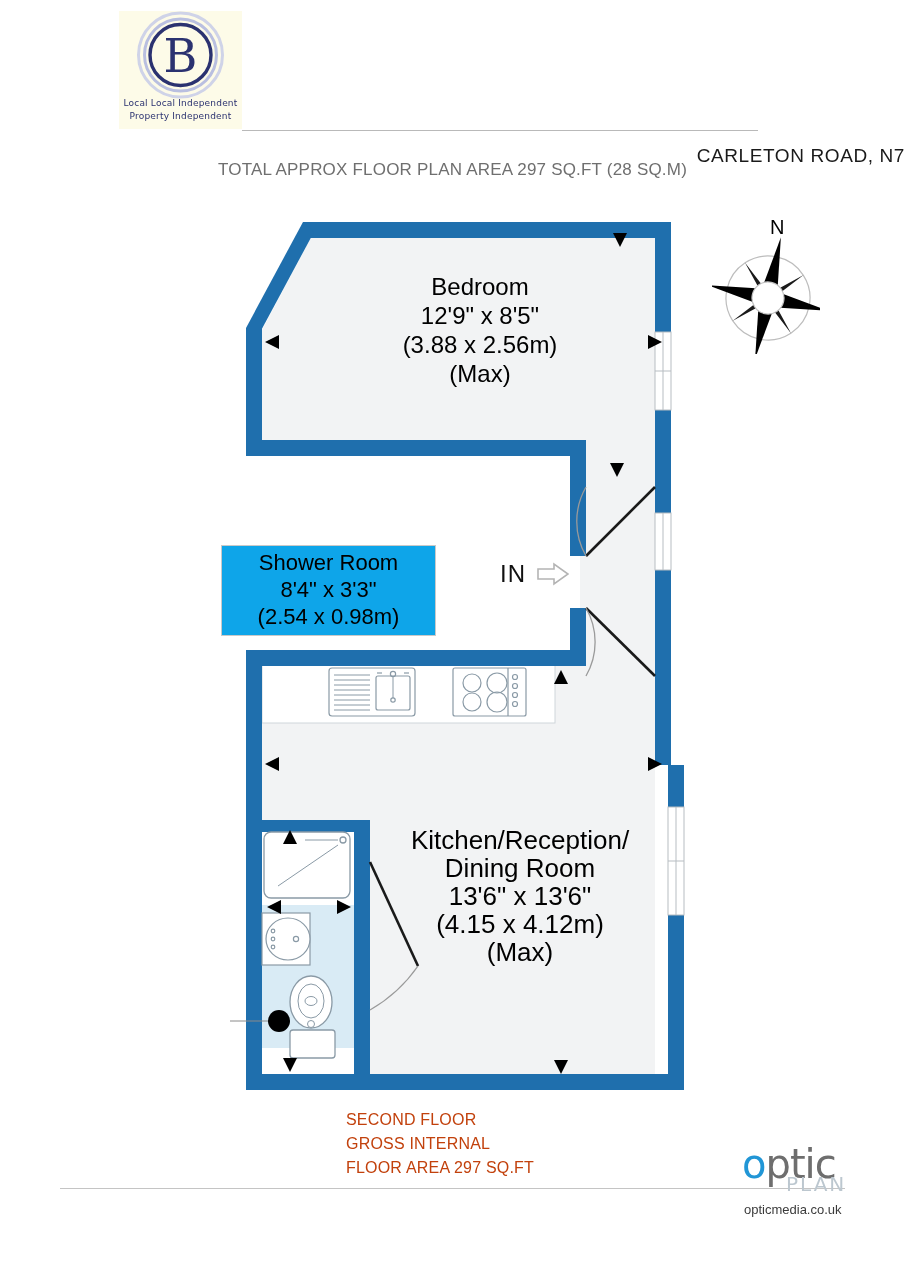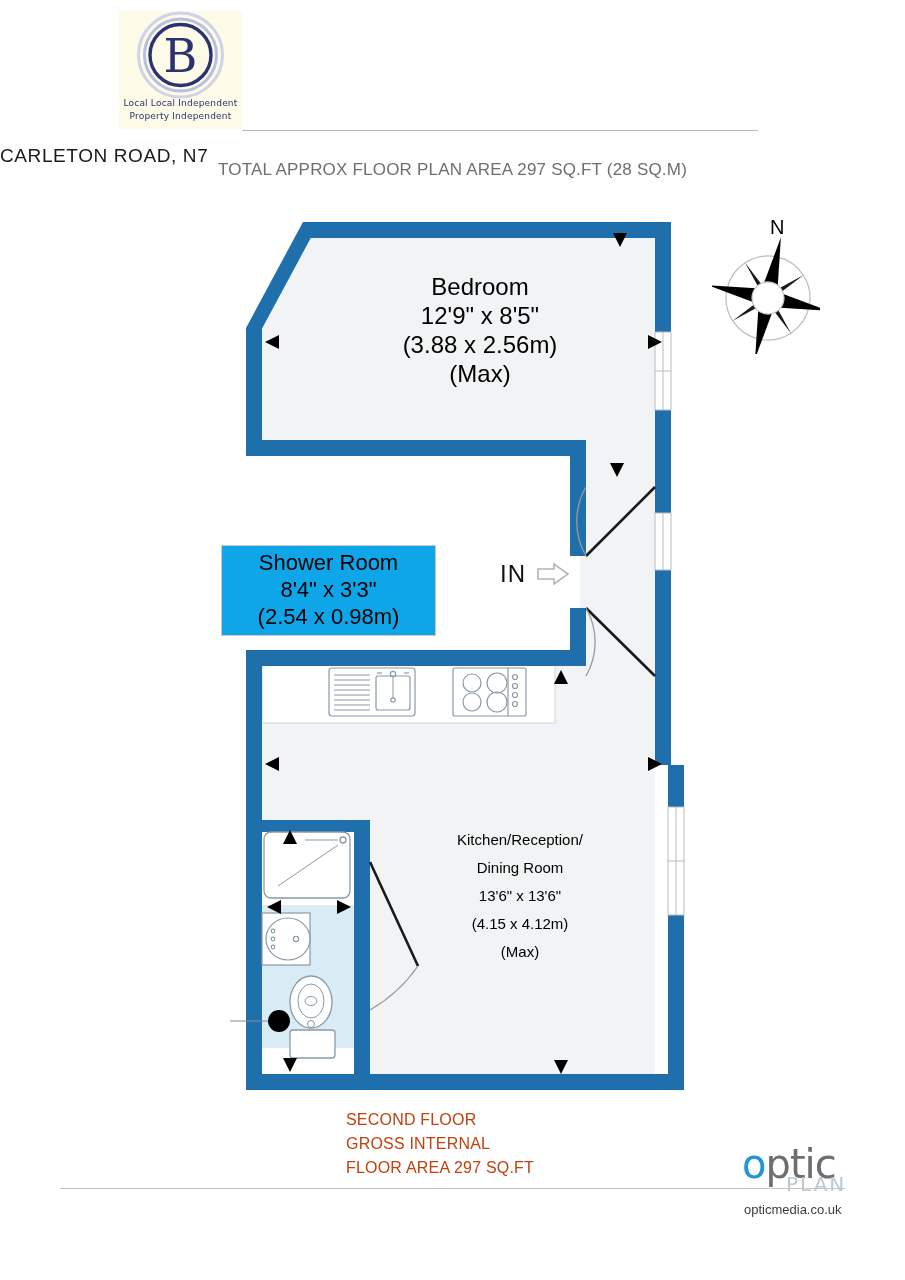--- a/index.html
+++ b/index.html
@@ -19,38 +19,38 @@
   .brand-tag{
     position:absolute;left:0;top:86px;width:123px;
     text-align:center;color:#2b3270;
     font-family:"DejaVu Sans", sans-serif;
     font-size:9px;line-height:13px;letter-spacing:.2px;
   }
   .header-rule{
     position:absolute;left:242px;top:130px;width:516px;height:1px;background:#b9b9b9;
   }
   .title{
-    position:absolute;left:0;top:145px;width:905px;text-align:left;
+    position:absolute;left:0;top:145px;width:905px;text-align:right;
     font-size:19px;color:#1a1a1a;letter-spacing:.6px;
   }
   .subtitle{
     position:absolute;left:0;top:160px;width:905px;text-align:center;
     font-size:17px;color:#6f6f6f;letter-spacing:.2px;
   }
 
   
   .plan{position:absolute;left:0;top:0;width:905px;height:1280px;}
 
   
   .room-label{
     position:absolute;text-align:center;color:#000;
     font-size:24px;line-height:29px;white-space:pre-line;
   }
   #bedroom-label{left:330px;top:272px;width:300px;}
-  #kitchen-label{left:355px;top:826px;width:330px;font-size:15px;line-height:28px;}
+  #kitchen-label{left:355px;top:826px;width:330px;font-size:26px;line-height:28px;}
   #shower-label{
     left:221px;top:545px;width:205px;
     background:#0ea5e9;border:1px solid #c9c9c9;
     padding:3px 4px 5px 4px;font-size:22px;line-height:27px;
   }
   .in-text{
     position:absolute;left:500px;top:560px;font-size:24px;color:#111;letter-spacing:1px;text-align:right;
   }
 
   

